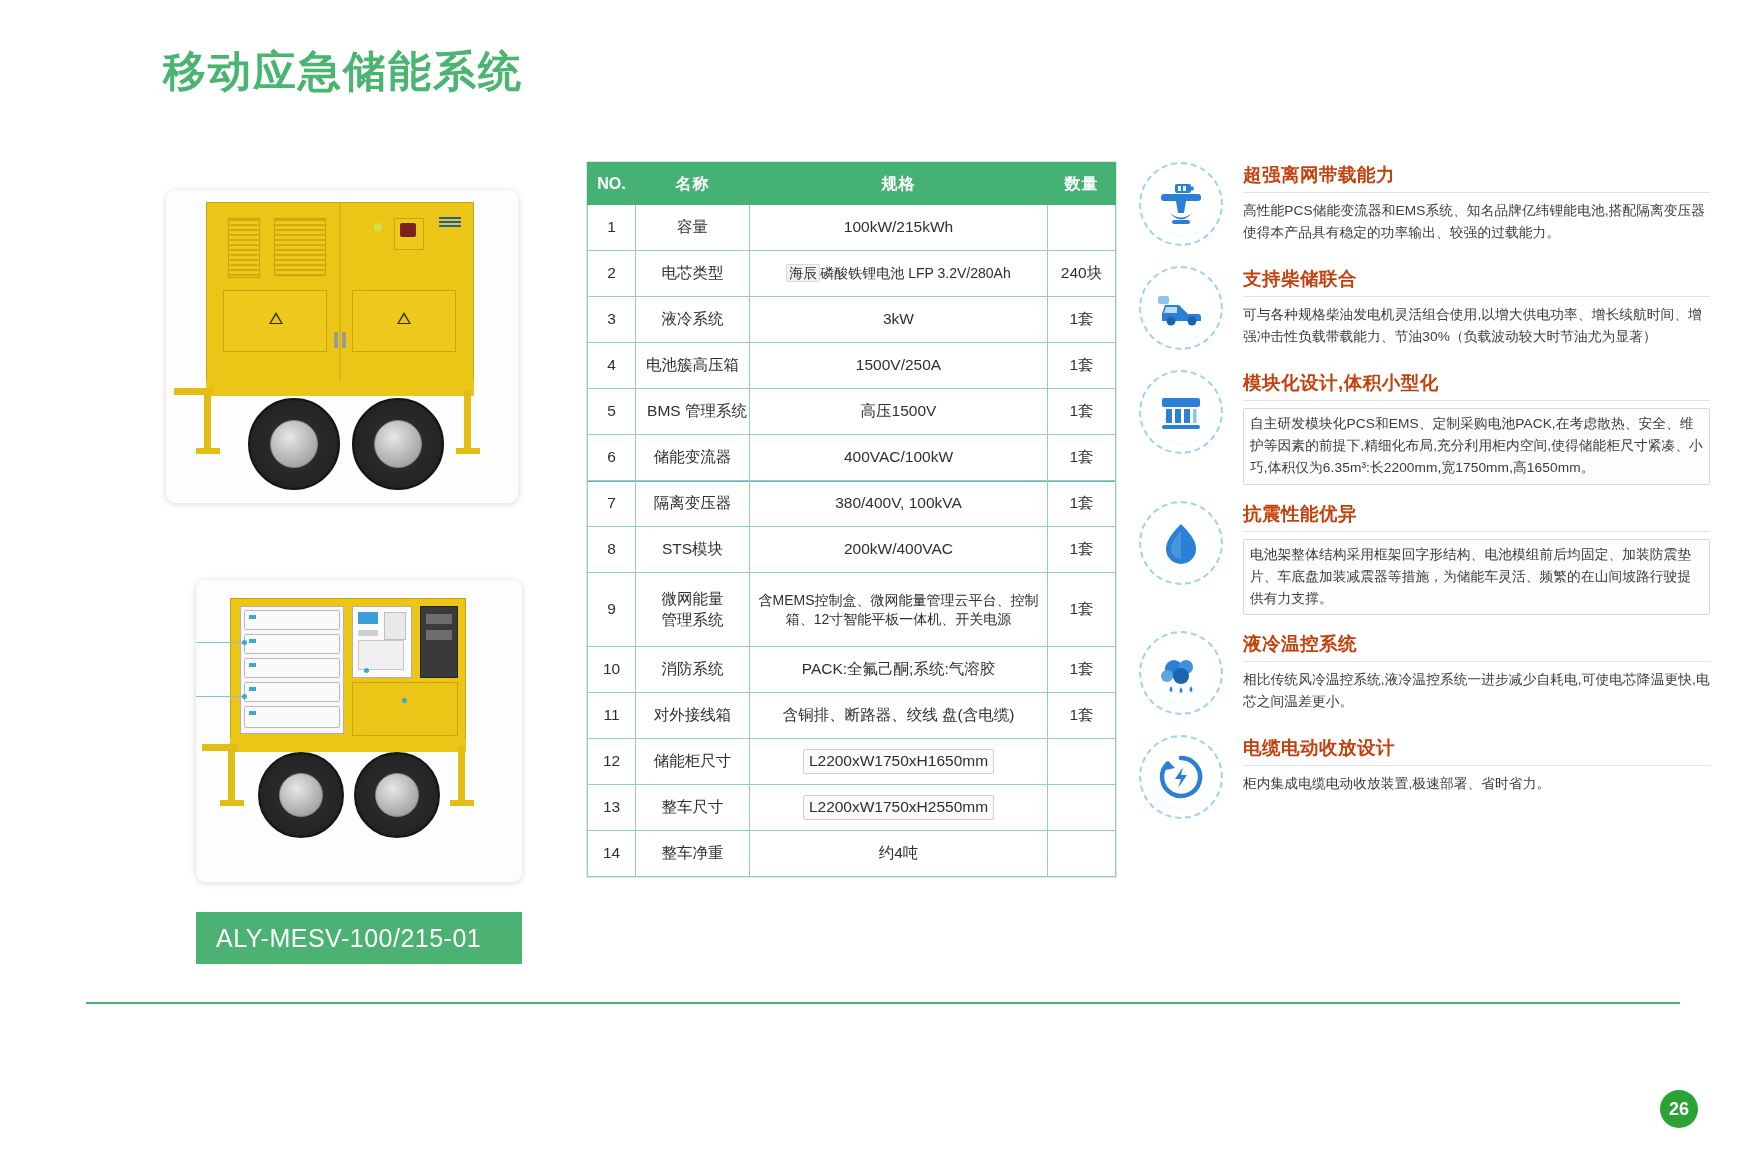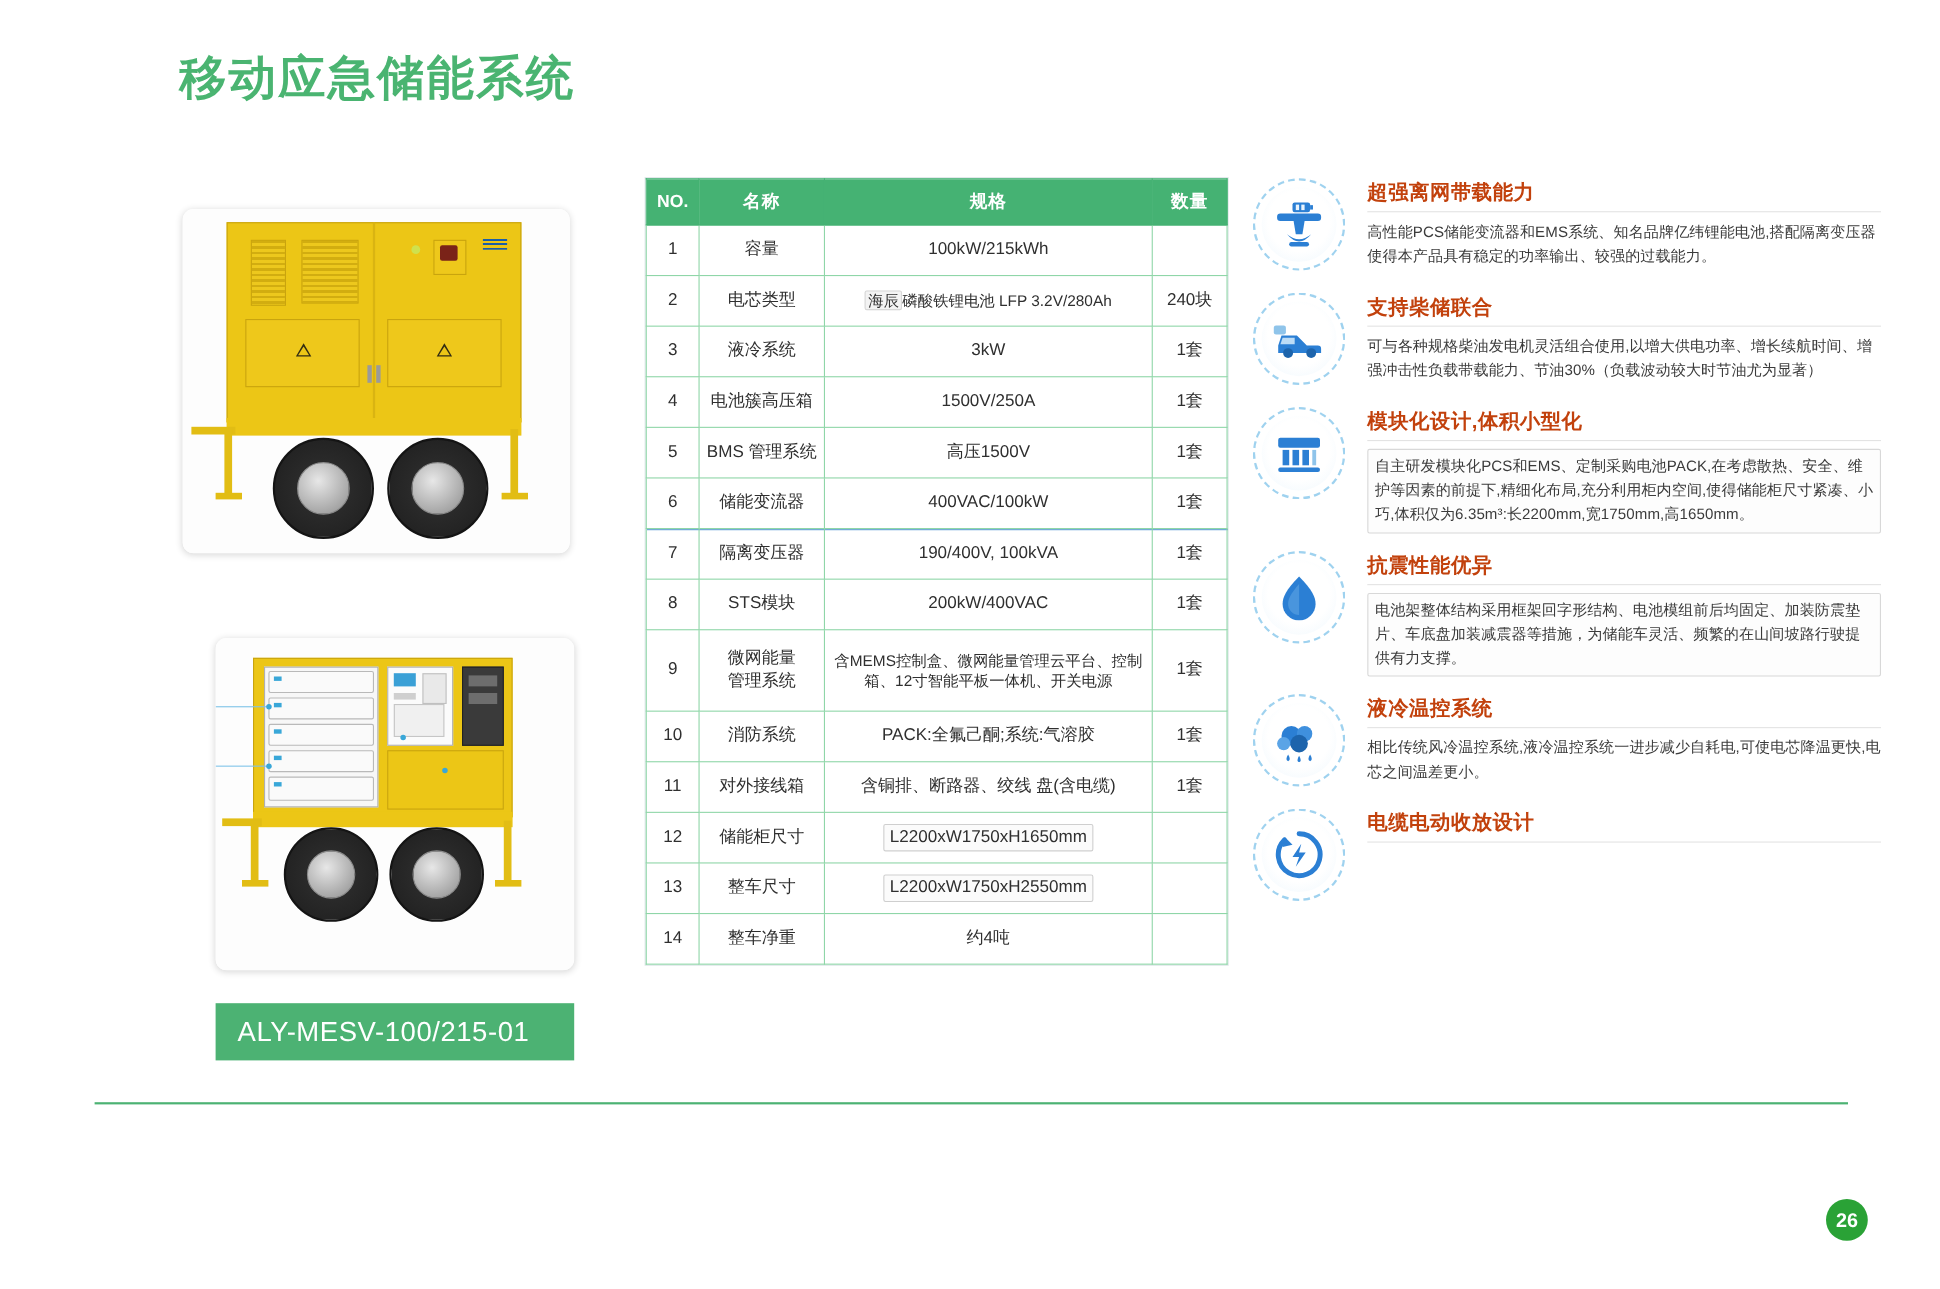--- a/index.html
+++ b/index.html
@@ -300,34 +300,34 @@
           <td>1套</td>
         </tr>
         <tr>
           <td>4</td>
           <td style="white-space: pre-line;">电池簇高压箱</td>
           <td>1500V/250A</td>
           <td>1套</td>
         </tr>
         <tr>
           <td>5</td>
-          <td style="white-space: pre-line;">BMS 管理系统</td>
+          <td style="white-space: pre-line; text-align: right;">BMS 管理系统</td>
           <td>高压1500V</td>
           <td>1套</td>
         </tr>
         <tr>
           <td>6</td>
           <td style="white-space: pre-line;">储能变流器</td>
           <td>400VAC/100kW</td>
           <td>1套</td>
         </tr>
         <tr class="rowline-blue">
           <td>7</td>
           <td style="white-space: pre-line;">隔离变压器</td>
-          <td>190/400V, 100kVA</td>
+          <td>380/400V, 100kVA</td>
           <td>1套</td>
         </tr>
         <tr>
           <td>8</td>
           <td style="white-space: pre-line;">STS模块</td>
           <td>200kW/400VAC</td>
           <td>1套</td>
         </tr>
         <tr class="tall">
           <td>9</td>
@@ -475,20 +475,21 @@
           <div class="disc"></div>
         <svg width="44" height="44" viewBox="0 0 44 44">
           <path d="M22 3 a19 19 0 1 1 -13.4 5.6" fill="none" stroke="#2b7fd4" stroke-width="4.5" stroke-linecap="round"></path>
           <path d="M9 6 l-2 9 l9 -2 z" fill="#2b7fd4"></path>
           <path d="M24 12 l-8 12 h6 l-3 9 l9 -13 h-6 z" fill="#2b7fd4"></path>
         </svg>
       </div>
       <div class="f-body">
         <div class="f-title">电缆电动收放设计</div>
         <div class="f-rule"></div>
+        <div class="f-desc">柜内集成电缆电动收放装置,极速部署、省时省力。</div>
       </div>
     </div>
 
   </div>
 
   <div class="footer-rule"></div>
   <div class="page-num">26</div>
 
 </div>
 

